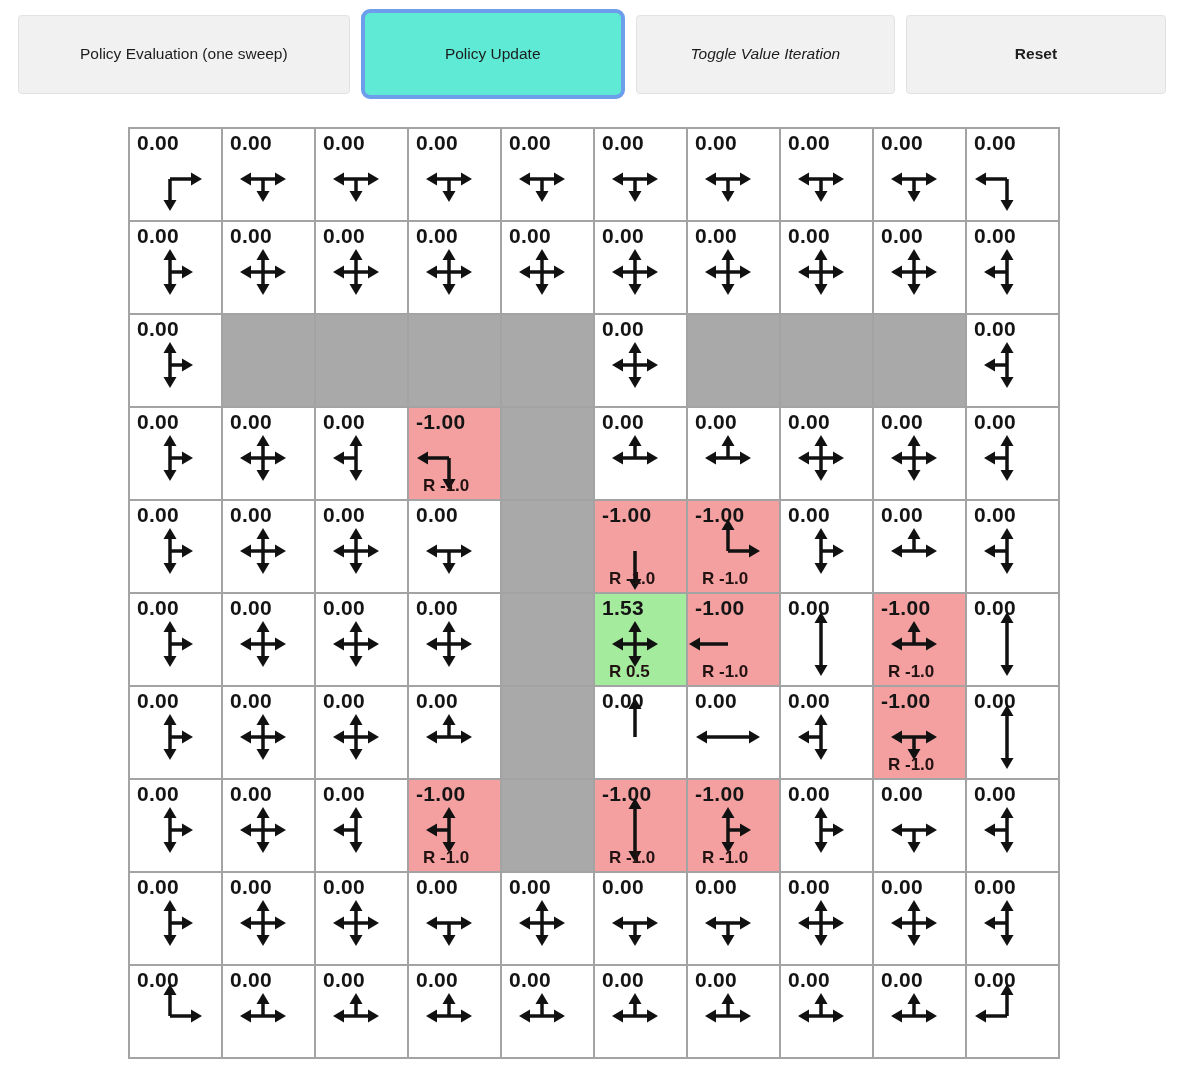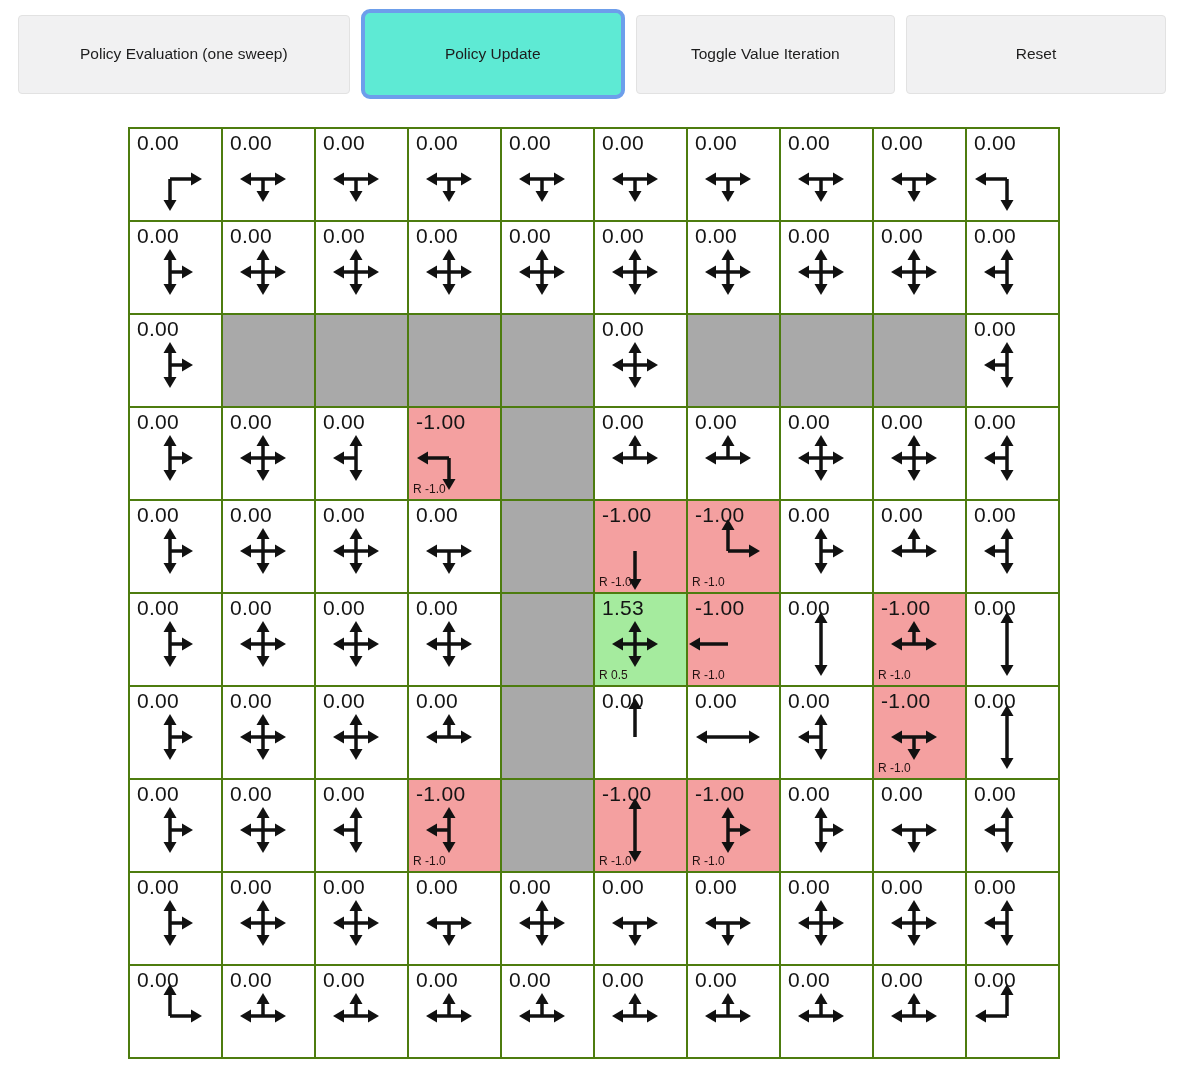--- a/index.html
+++ b/index.html
@@ -11,48 +11,48 @@
     position:absolute;top:9px;left:18px;width:1148px;height:90px;
     display:flex;align-items:center;gap:11px;
   }
   .tb-btn{
     height:79px;background:#f1f1f2;border:1px solid #e2e2e2;border-radius:4px;
     font-size:15.5px;color:#1d1d1d;font-family:inherit;cursor:pointer;
     display:flex;align-items:center;justify-content:center;box-sizing:border-box;
   }
   .tb-btn:nth-child(1){width:338px;}
   .tb-btn:nth-child(2){width:269px;}
-  .tb-btn:nth-child(3){width:264px;}
-  .tb-btn:nth-child(4){width:265px;}
+  .tb-btn:nth-child(3){width:264px;font-style:italic;}
+  .tb-btn:nth-child(4){width:265px;font-weight:bold;}
   .tb-btn.active{
     background:#5eead4;border-width:4px;border-style:solid;border-radius:9px;height:90px;
   }
   .grid{
     position:absolute;left:128px;top:127px;
     display:grid;grid-template-columns:repeat(10,91px);grid-auto-rows:91px;
     gap:2px;padding:2px;background:#141414;
   }
   .cell{position:relative;background:#ffffff;}
   .val{
     position:absolute;top:2px;left:7px;font-size:21px;color:#141414;
     letter-spacing:0.3px;white-space:nowrap;
   }
   .policy{position:absolute;left:0;top:0;width:100%;height:100%;display:block;}
-  .reward{position:absolute;left:4px;bottom:3px;font-size:12px;color:#231212;white-space:nowrap;}
+  .reward{position:absolute;left:14px;bottom:3px;font-size:17px;color:#231212;white-space:nowrap;}
 </style>
 </head>
 <body>
 
 <div class="toolbar">
     <button class="tb-btn">Policy Evaluation (one sweep)</button>
     <button class="tb-btn active" style="border-color: rgb(109, 158, 235);">Policy Update</button>
     <button class="tb-btn">Toggle Value Iteration</button>
     <button class="tb-btn">Reset</button>
   </div>
-<div class="grid" style="background: #4d7c0f;">
+<div class="grid" style="background: #a3a3a3; font-weight: bold;">
     <div class="cell" style="background: rgb(255, 255, 255);">
       <div class="val">0.00</div>
       <svg viewBox="0 0 91 91" class="policy">
         <line x1="40" y1="50" x2="40" y2="71" stroke="#111111" stroke-width="3.5"></line>
         <polygon points="40,82 46.5,71 33.5,71" fill="#111111"></polygon>
         <line x1="40" y1="50" x2="61" y2="50" stroke="#111111" stroke-width="3.5"></line>
         <polygon points="72,50 61,56.5 61,43.5" fill="#111111"></polygon>
       </svg>
     </div>
     <div class="cell" style="background: rgb(255, 255, 255);">

